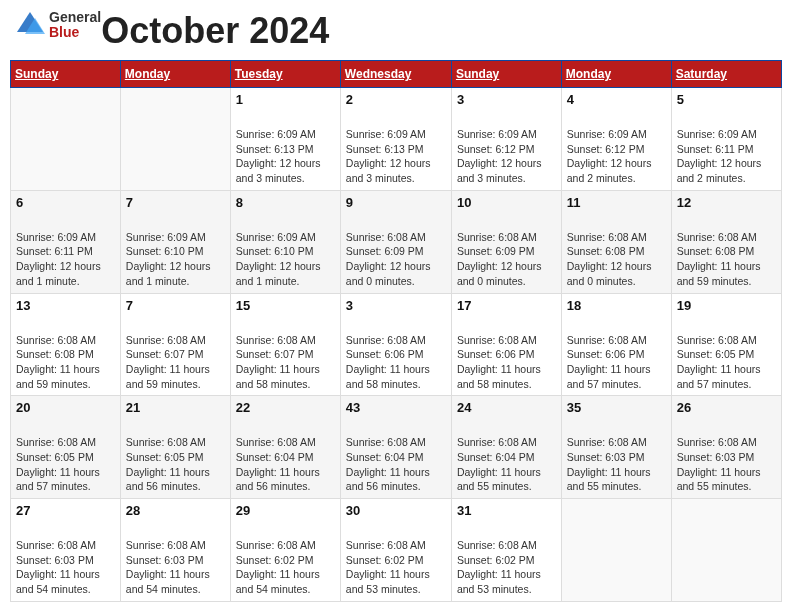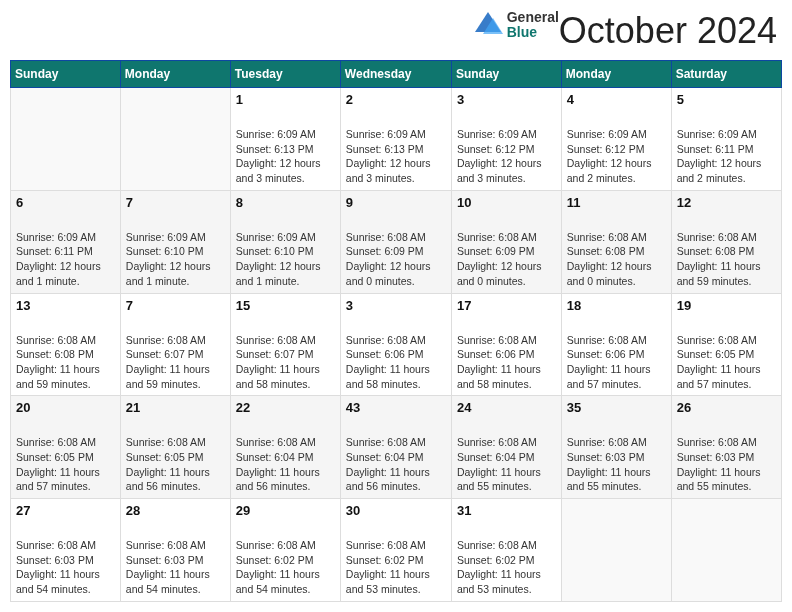--- a/index.html
+++ b/index.html
@@ -5,63 +5,64 @@
     * { box-sizing: border-box; margin: 0; padding: 0; }
     body {
       font-family: Arial, sans-serif;
       background: #fff;
       width: 792px;
       min-height: 612px;
       padding: 10px;
     }
     .header {
       display: flex;
-      justify-content: flex-end;
+      justify-content: flex-start;
       align-items: flex-start;
       margin-bottom: 8px;
       padding: 0 5px;
     }
     .logo {
       display: flex;
       align-items: center;
       gap: 4px;
     }
     .logo-text {
       display: flex;
       flex-direction: column;
       font-size: 14px;
       font-weight: bold;
       line-height: 1.1;
     }
     .logo-text .general { color: #333; }
-    .logo-text .blue { color: #0f766e; }
+    .logo-text .blue { color: #b91c1c; }
     .logo-icon {
       width: 30px;
       height: 30px;
     }
     .title-block {
       text-align: right;
     }
     .month-title {
       font-size: 36px;
-      font-weight: normal;
+      font-weight: bold;
       color: #222;
     }
     .location {
       font-size: 14px;
       color: #555;
     }
     table {
       width: 100%;
       border-collapse: collapse;
       font-size: 11px;
     }
     thead tr {
-      background-color: #0f766e;
+      background-color: #b91c1c;
       color: #fff;
+      text-decoration: underline;
     }
     thead th {
       padding: 6px 4px;
       text-align: left;
       font-size: 12px;
       font-weight: bold;
       border: 1px solid #0d47a1;
     }
     tbody tr {
       background: #fff;

